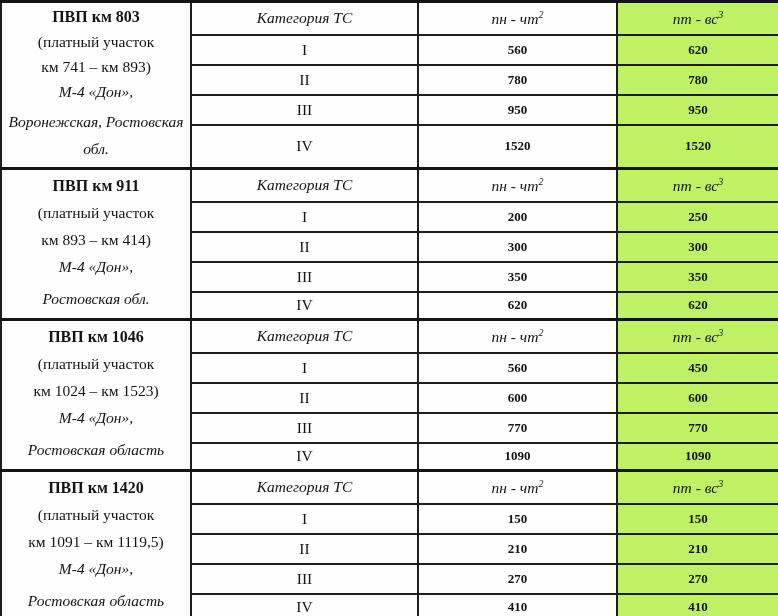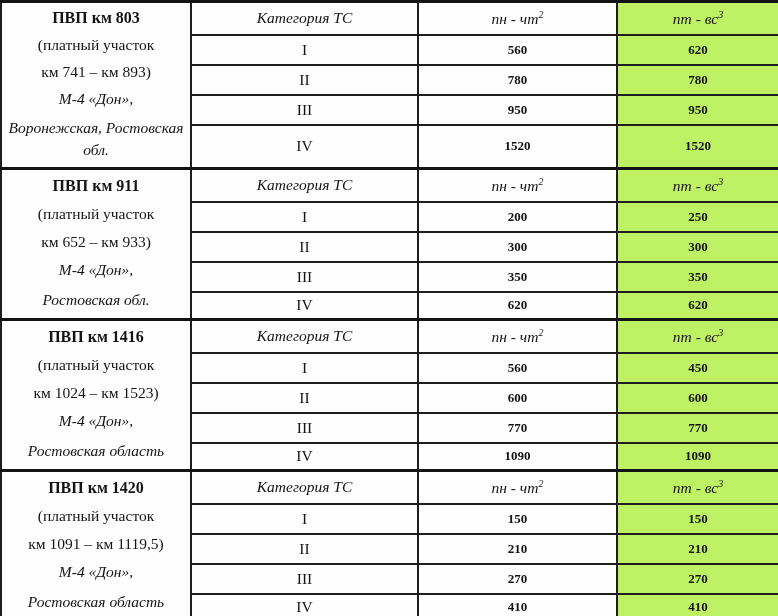--- a/index.html
+++ b/index.html
@@ -34,21 +34,21 @@
   td.loc { position: relative; padding: 0; }
   .loc-inner {
     position: absolute; inset: 2px 4px;
     display: flex; flex-direction: column;
     justify-content: space-around; align-items: center;
     text-align: center;
   }
   .loc-title { font-weight: bold; font-size: 16px; }
   .loc-line  { font-size: 15.5px; }
   .loc-road, .loc-region { font-size: 15.5px; font-style: italic; }
-  .loc-region { line-height: 22px; }
+  .loc-region { line-height: 27px; }
 
   .col-hdr { font-style: italic; font-size: 15.5px; }
   .col-hdr sup { font-size: 10px; font-style: italic; }
   .cat { font-size: 15.5px; }
   .num { font-weight: bold; font-size: 13px; }
   .shaded { background: #bef264; }
 </style>
 </head>
 <body>
 
@@ -97,21 +97,21 @@
         <td class="num shaded">1520</td>
       </tr>
     </tbody>
 
     <tbody class="section s2">
       <tr class="hdr-row">
         <td class="loc" rowspan="5">
           <div class="loc-inner">
             <span class="loc-title">ПВП км 911</span>
             <span class="loc-line">(платный участок</span>
-            <span class="loc-line">км 652 – км 933)</span>
+            <span class="loc-line">км 893 – км 414)</span>
             <span class="loc-road">М-4 «Дон»,</span>
             <span class="loc-region">Ростовская обл.</span>
           </div>
         </td>
         <td class="col-hdr">Категория ТС</td>
         <td class="col-hdr"><span>пн - чт</span><sup>2</sup></td>
         <td class="col-hdr shaded"><span>пт - вс</span><sup>3</sup></td>
       </tr>
       <tr class="data-row">
         <td class="cat">I</td>
@@ -132,21 +132,21 @@
         <td class="cat">IV</td>
         <td class="num">620</td>
         <td class="num shaded">620</td>
       </tr>
     </tbody>
 
     <tbody class="section s3">
       <tr class="hdr-row">
         <td class="loc" rowspan="5">
           <div class="loc-inner">
-            <span class="loc-title">ПВП км 1416</span>
+            <span class="loc-title">ПВП км 1046</span>
             <span class="loc-line">(платный участок</span>
             <span class="loc-line">км 1024 – км 1523)</span>
             <span class="loc-road">М-4 «Дон»,</span>
             <span class="loc-region">Ростовская область</span>
           </div>
         </td>
         <td class="col-hdr">Категория ТС</td>
         <td class="col-hdr"><span>пн - чт</span><sup>2</sup></td>
         <td class="col-hdr shaded"><span>пт - вс</span><sup>3</sup></td>
       </tr>

